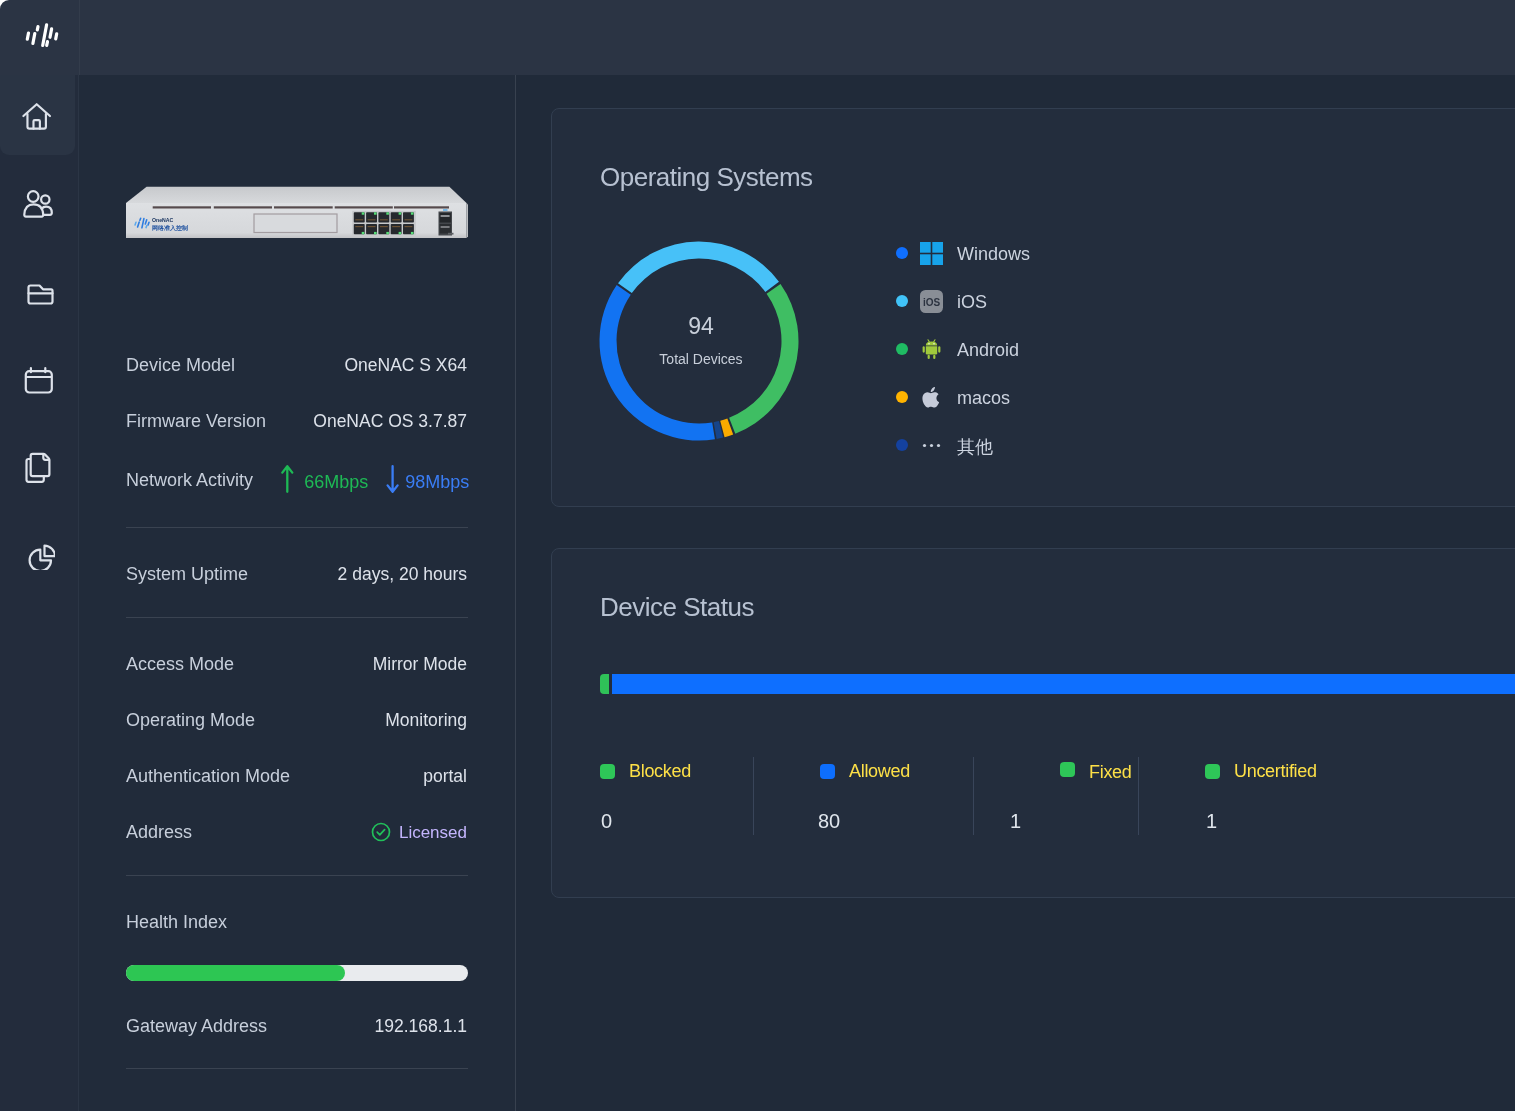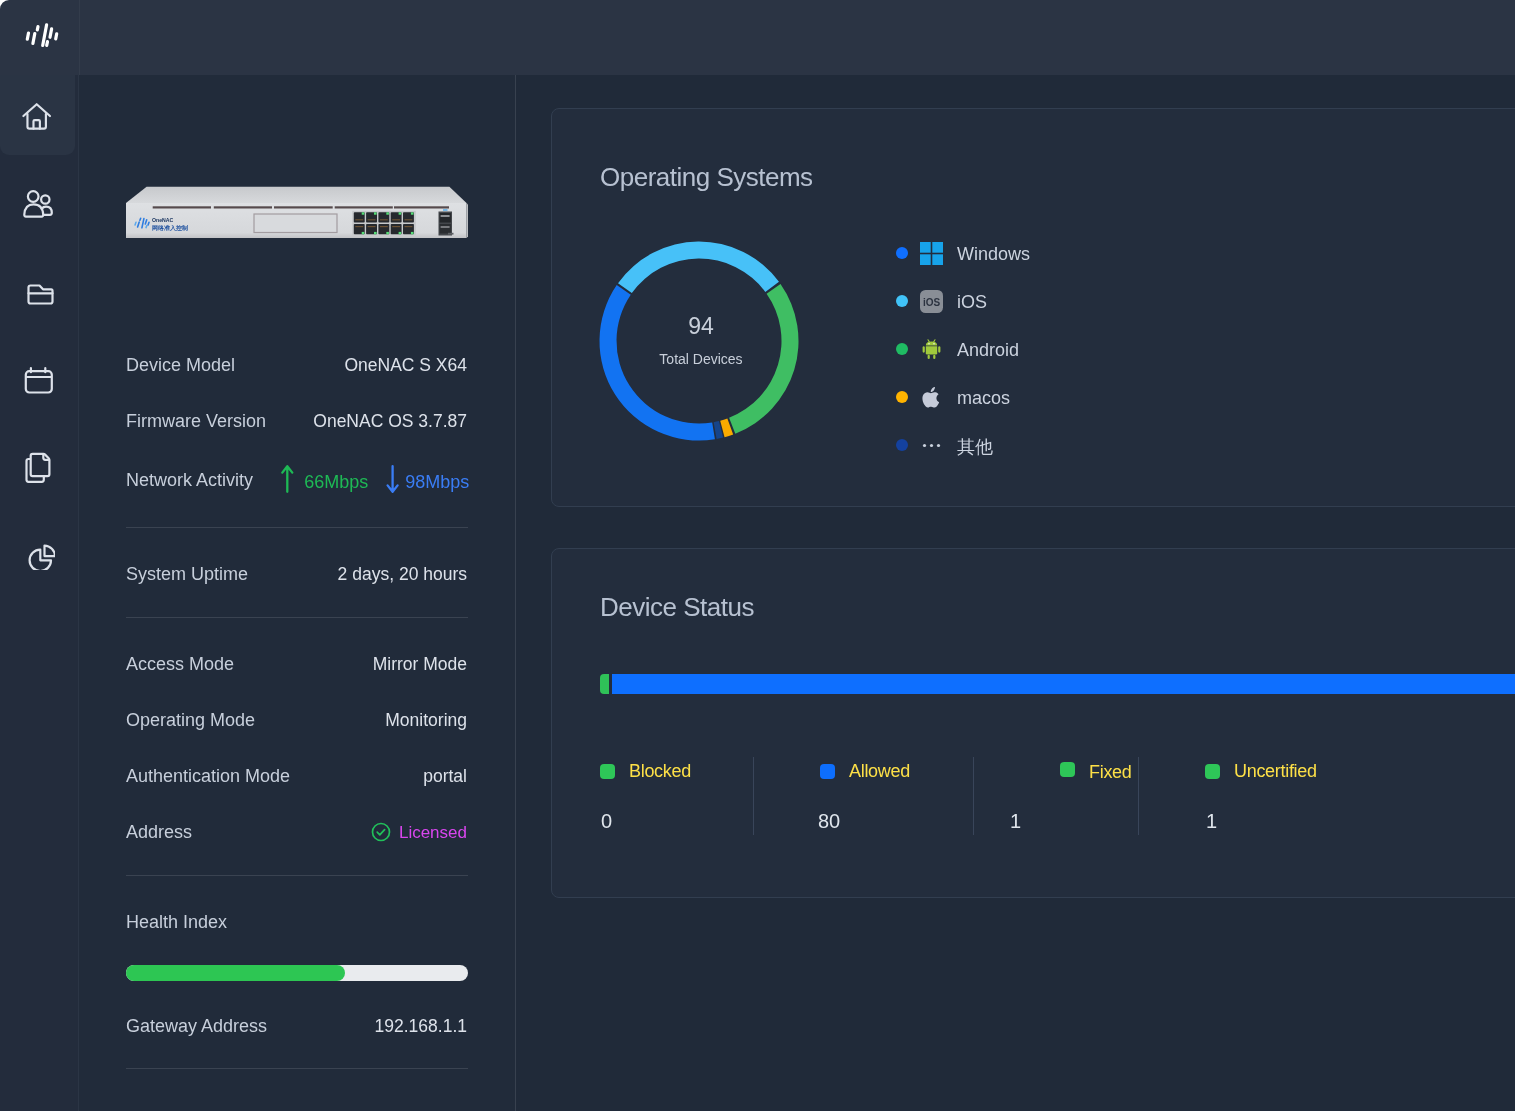--- a/index.html
+++ b/index.html
@@ -200,21 +200,21 @@
 <path d="M112.6 2.2 V27.4 M107.6 21.4 L112.6 27.8 L117.6 21.4" stroke="#3a7df5" stroke-width="2.3"></path>
 </g>
 <text x="24.3" y="24.3" font-size="18" fill="#1eb955" font-family="Liberation Sans">66Mbps</text>
 <text x="125.2" y="24.3" font-size="18" fill="#3a7df5" font-family="Liberation Sans">98Mbps</text>
 </svg>
 
 <svg class="abs" style="left:370px;top:821px" width="24" height="22" viewBox="0 0 24 22">
 <circle cx="11" cy="11" r="8.5" fill="none" stroke="#21c05a" stroke-width="1.7"></circle>
 <path d="M7.2 11.2 L9.8 13.8 L14.6 8.6" fill="none" stroke="#21c05a" stroke-width="1.7" stroke-linecap="round" stroke-linejoin="round"></path>
 </svg>
-<div class="abs" style="right:1048px;top:823px;font-size:17px;color:#d946ef">Licensed</div>
+<div class="abs" style="right:1048px;top:823px;font-size:17px;color:#c4b5fd">Licensed</div>
 
 <div class="card" style="top:108px;height:397px"></div>
 <div class="ctitle abs" style="top:162px">Operating Systems</div>
 <svg class="abs" style="left:0;top:0" width="1515" height="1111" viewBox="0 0 1515 1111">
 <path d="M618.00 283.22 A99.5 99.5 0 0 1 778.98 281.82 L765.32 291.93 A82.5 82.5 0 0 0 631.84 293.09 Z" fill="#47c1f8"></path>
 <path d="M780.51 283.93 A99.5 99.5 0 0 1 735.31 433.64 L729.10 417.81 A82.5 82.5 0 0 0 766.58 293.68 Z" fill="#3fbe63"></path>
 <path d="M733.19 434.44 A99.5 99.5 0 0 1 724.58 437.15 L720.21 420.73 A82.5 82.5 0 0 0 727.35 418.48 Z" fill="#f9ab00"></path>
 <path d="M723.07 437.54 A99.5 99.5 0 0 1 716.62 438.93 L713.61 422.20 A82.5 82.5 0 0 0 718.96 421.05 Z" fill="#164489"></path>
 <path d="M714.91 439.22 A99.5 99.5 0 0 1 616.71 285.07 L630.77 294.63 A82.5 82.5 0 0 0 712.19 422.44 Z" fill="#1273f2"></path>
 </svg>

